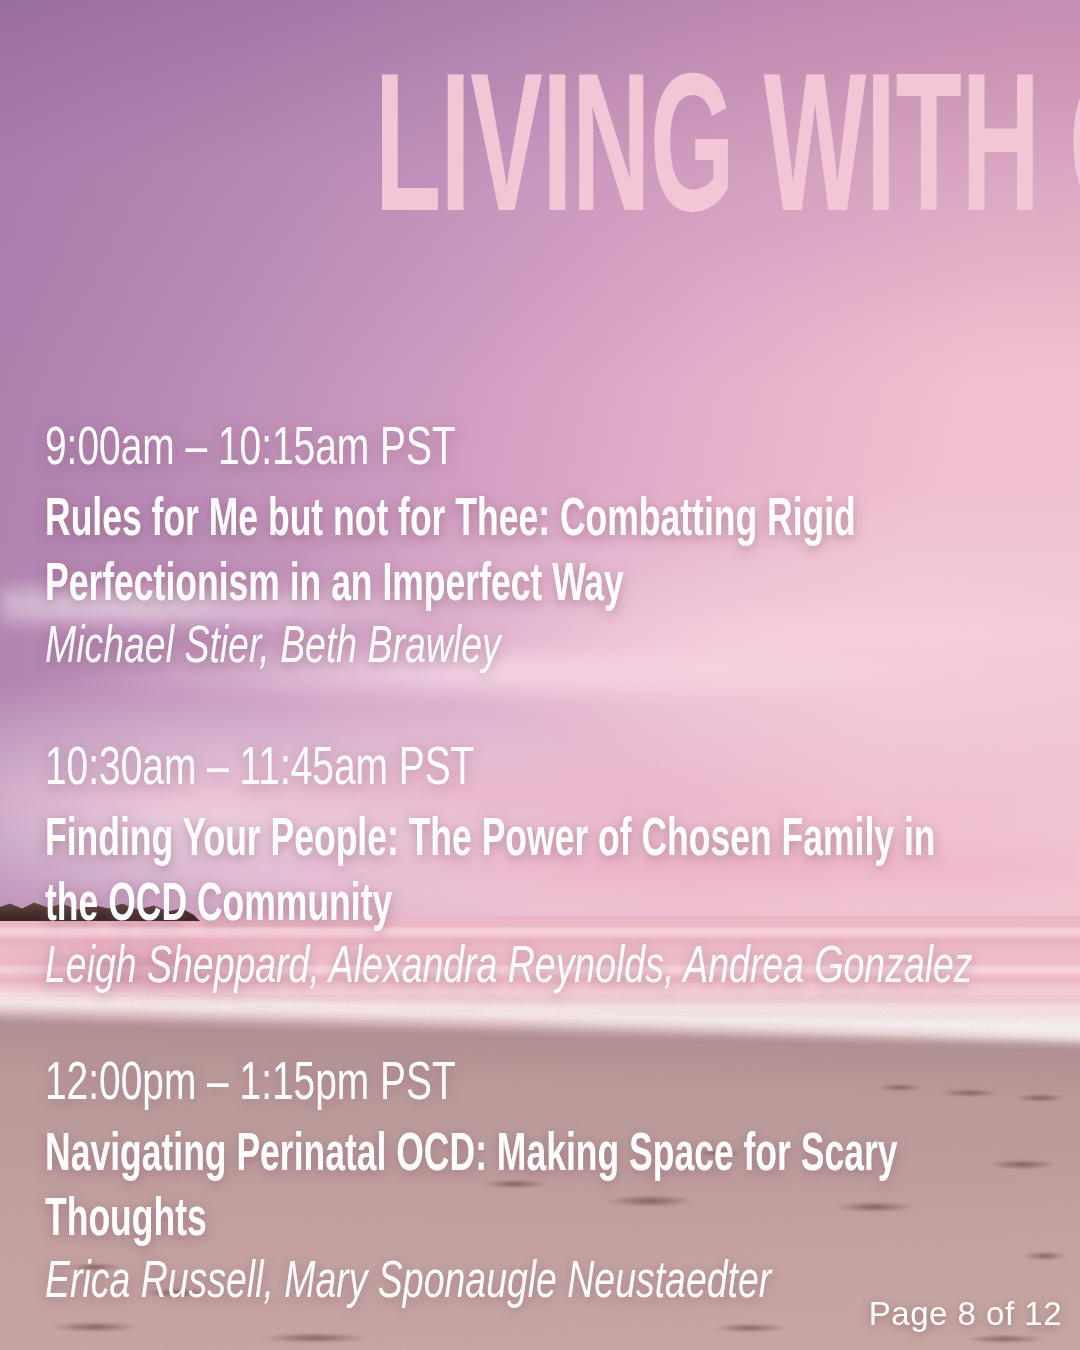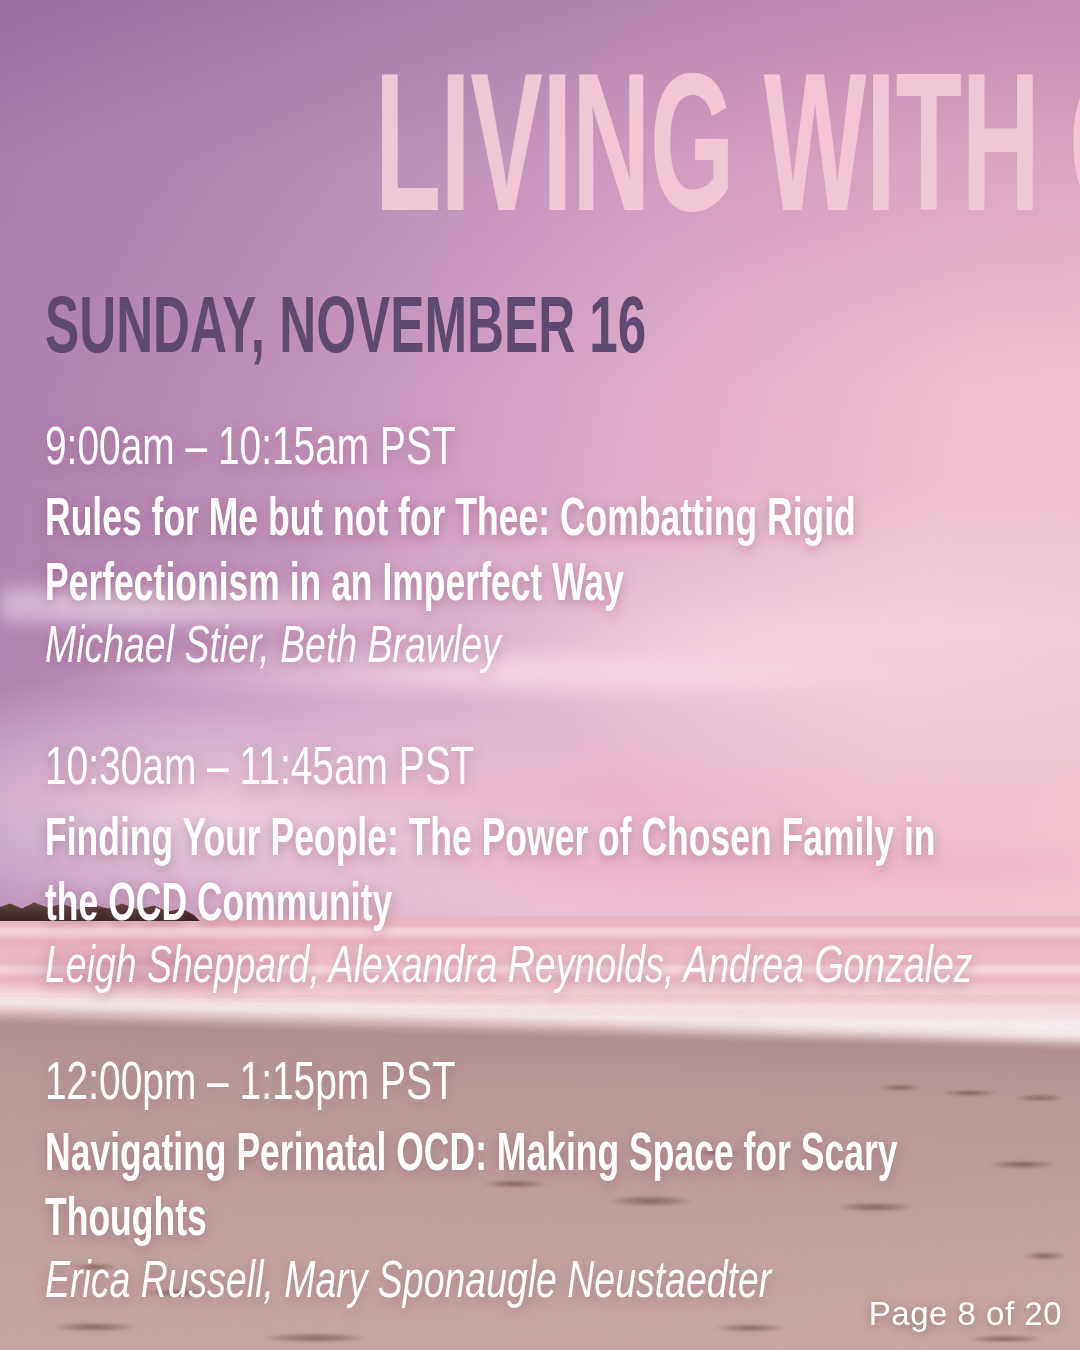--- a/index.html
+++ b/index.html
@@ -141,23 +141,20 @@
     <span class="clump" style="left:35px;top:1320px;width:120px;height:14px;"></span>
     <span class="clump" style="left:240px;top:1331px;width:150px;height:14px;"></span>
     <span class="clump" style="left:700px;top:1322px;width:100px;height:12px;"></span>
     <span class="clump" style="left:950px;top:1333px;width:110px;height:12px;"></span>
   </div>
 
   <h1 class="title">
     <span class="cond">LIVING WITH OCD</span>
   </h1>
 
-  <h2 class="date">
-    <span class="cond">SUNDAY, NOVEMBER 16</span>
-  </h2>
 
   <section class="session s1">
     <div class="time">
       <span class="cond">9:00am – 10:15am PST</span>
     </div>
     <div class="stitle">
       <span class="cond">Rules for Me but not for Thee: Combatting Rigid</span>
     </div>
     <div class="stitle">
       <span class="cond">Perfectionism in an Imperfect Way</span>
@@ -190,15 +187,15 @@
       <span class="cond">Navigating Perinatal OCD: Making Space for Scary</span>
     </div>
     <div class="stitle">
       <span class="cond">Thoughts</span>
     </div>
     <div class="speakers">
       <span class="cond">Erica Russell, Mary Sponaugle Neustaedter</span>
     </div>
   </section>
 
-  <div class="pageno">Page 8 of 20</div>
+  <div class="pageno">Page 8 of 12</div>
 
 </div>
 
 </body></html>

